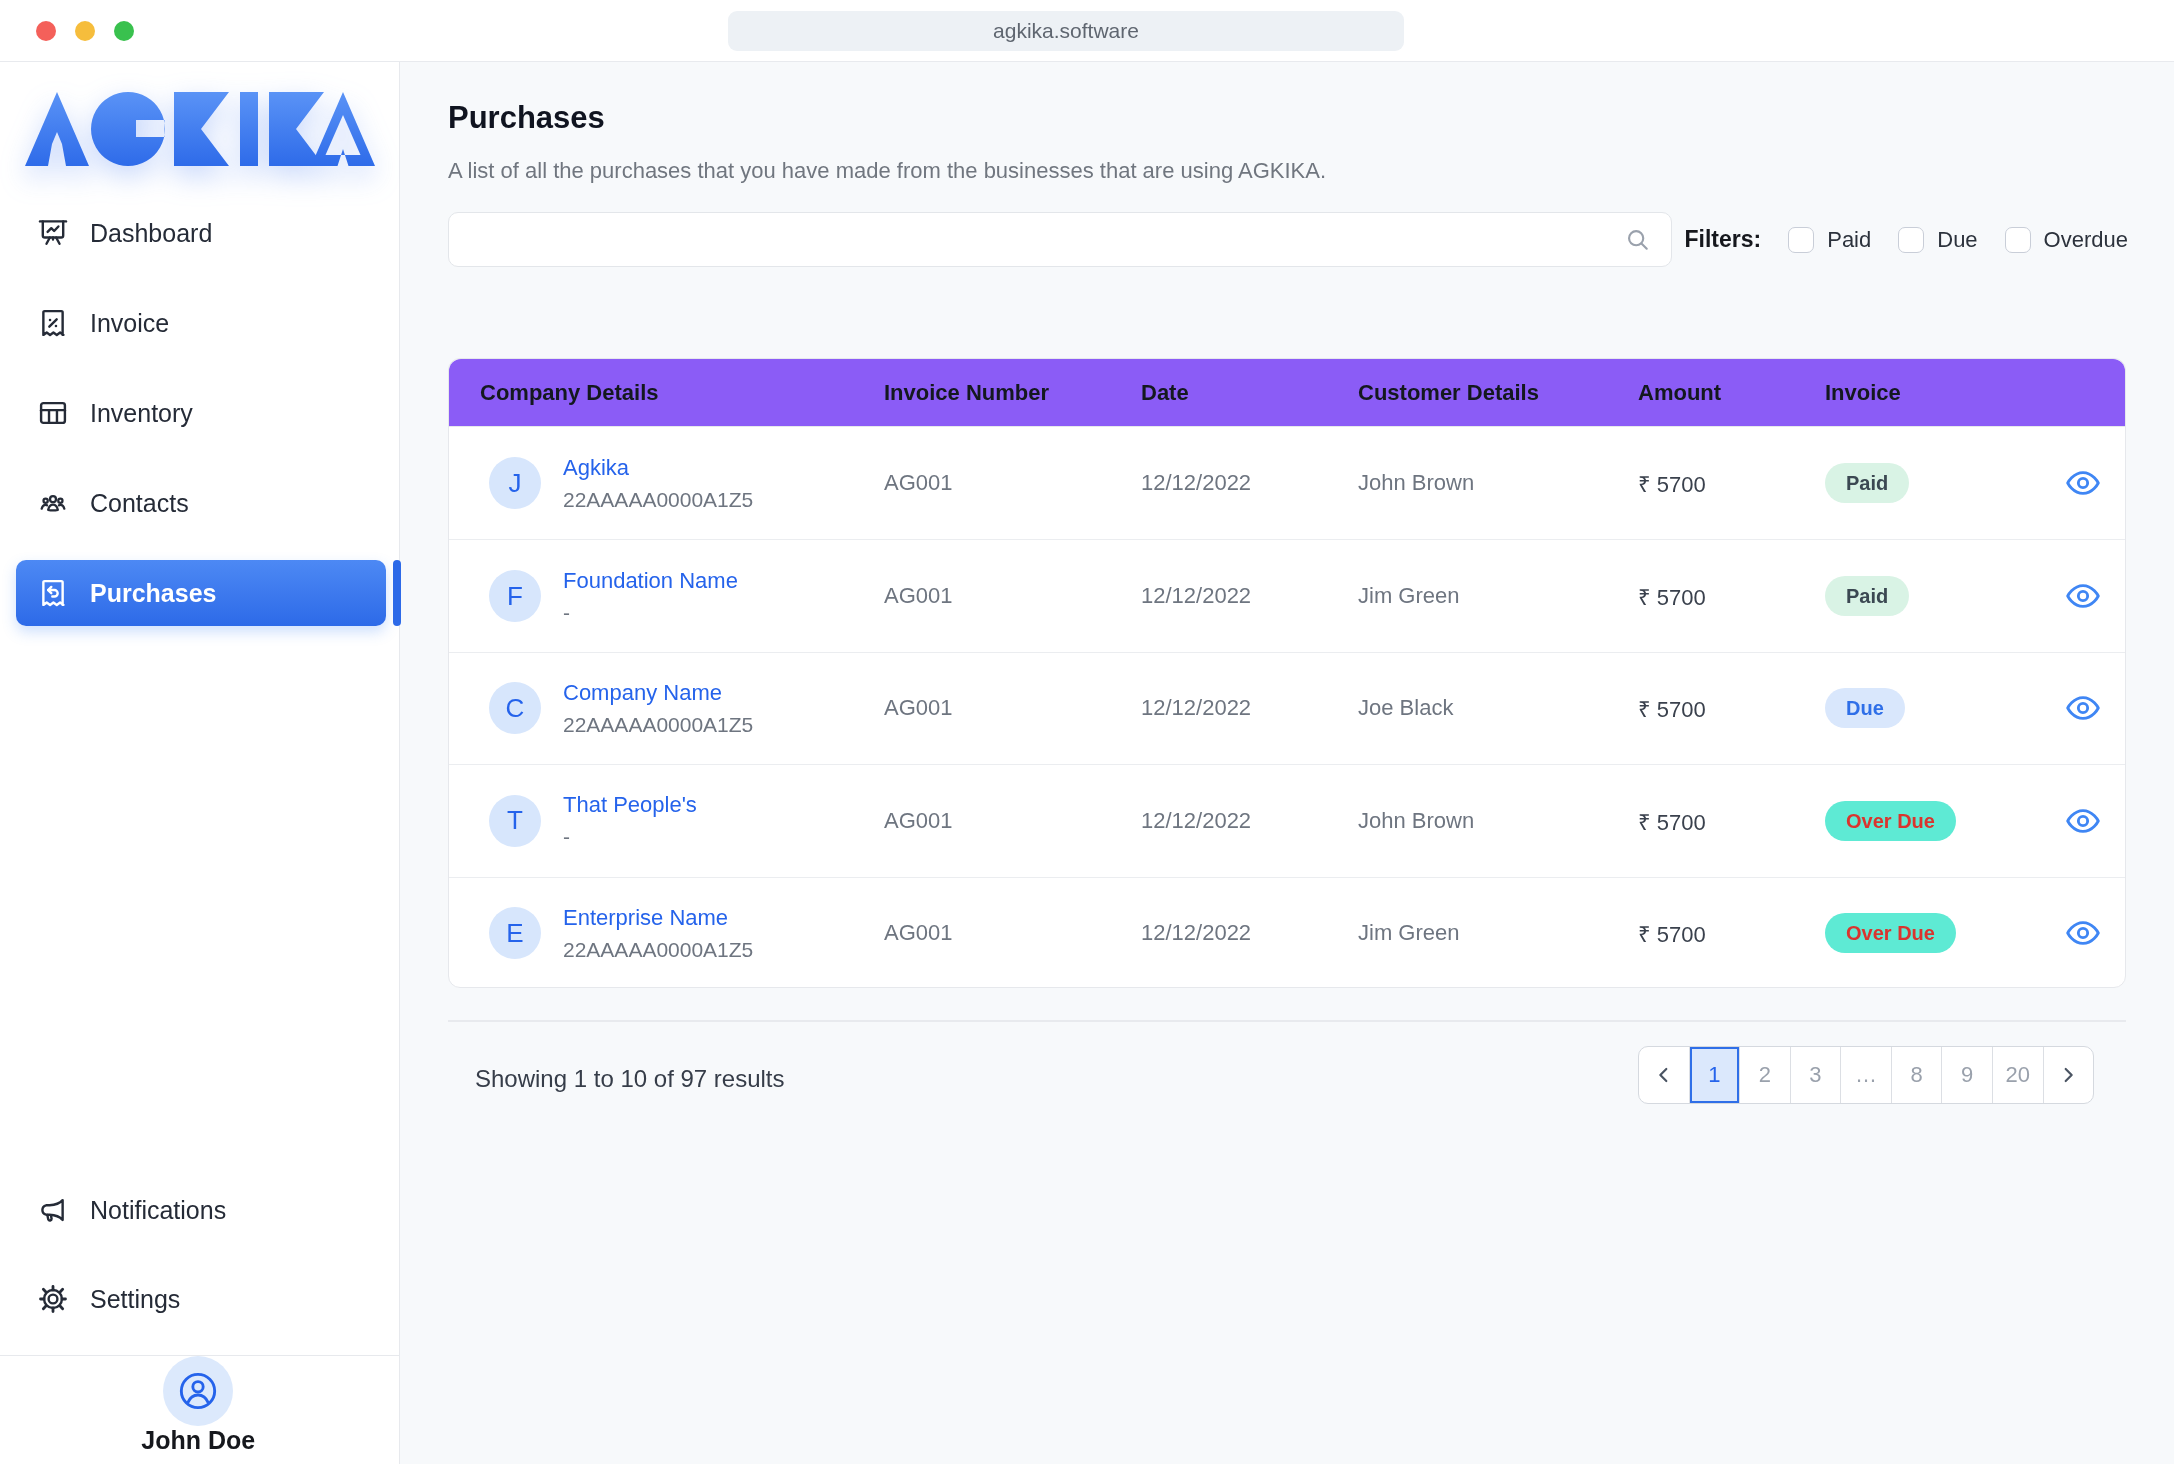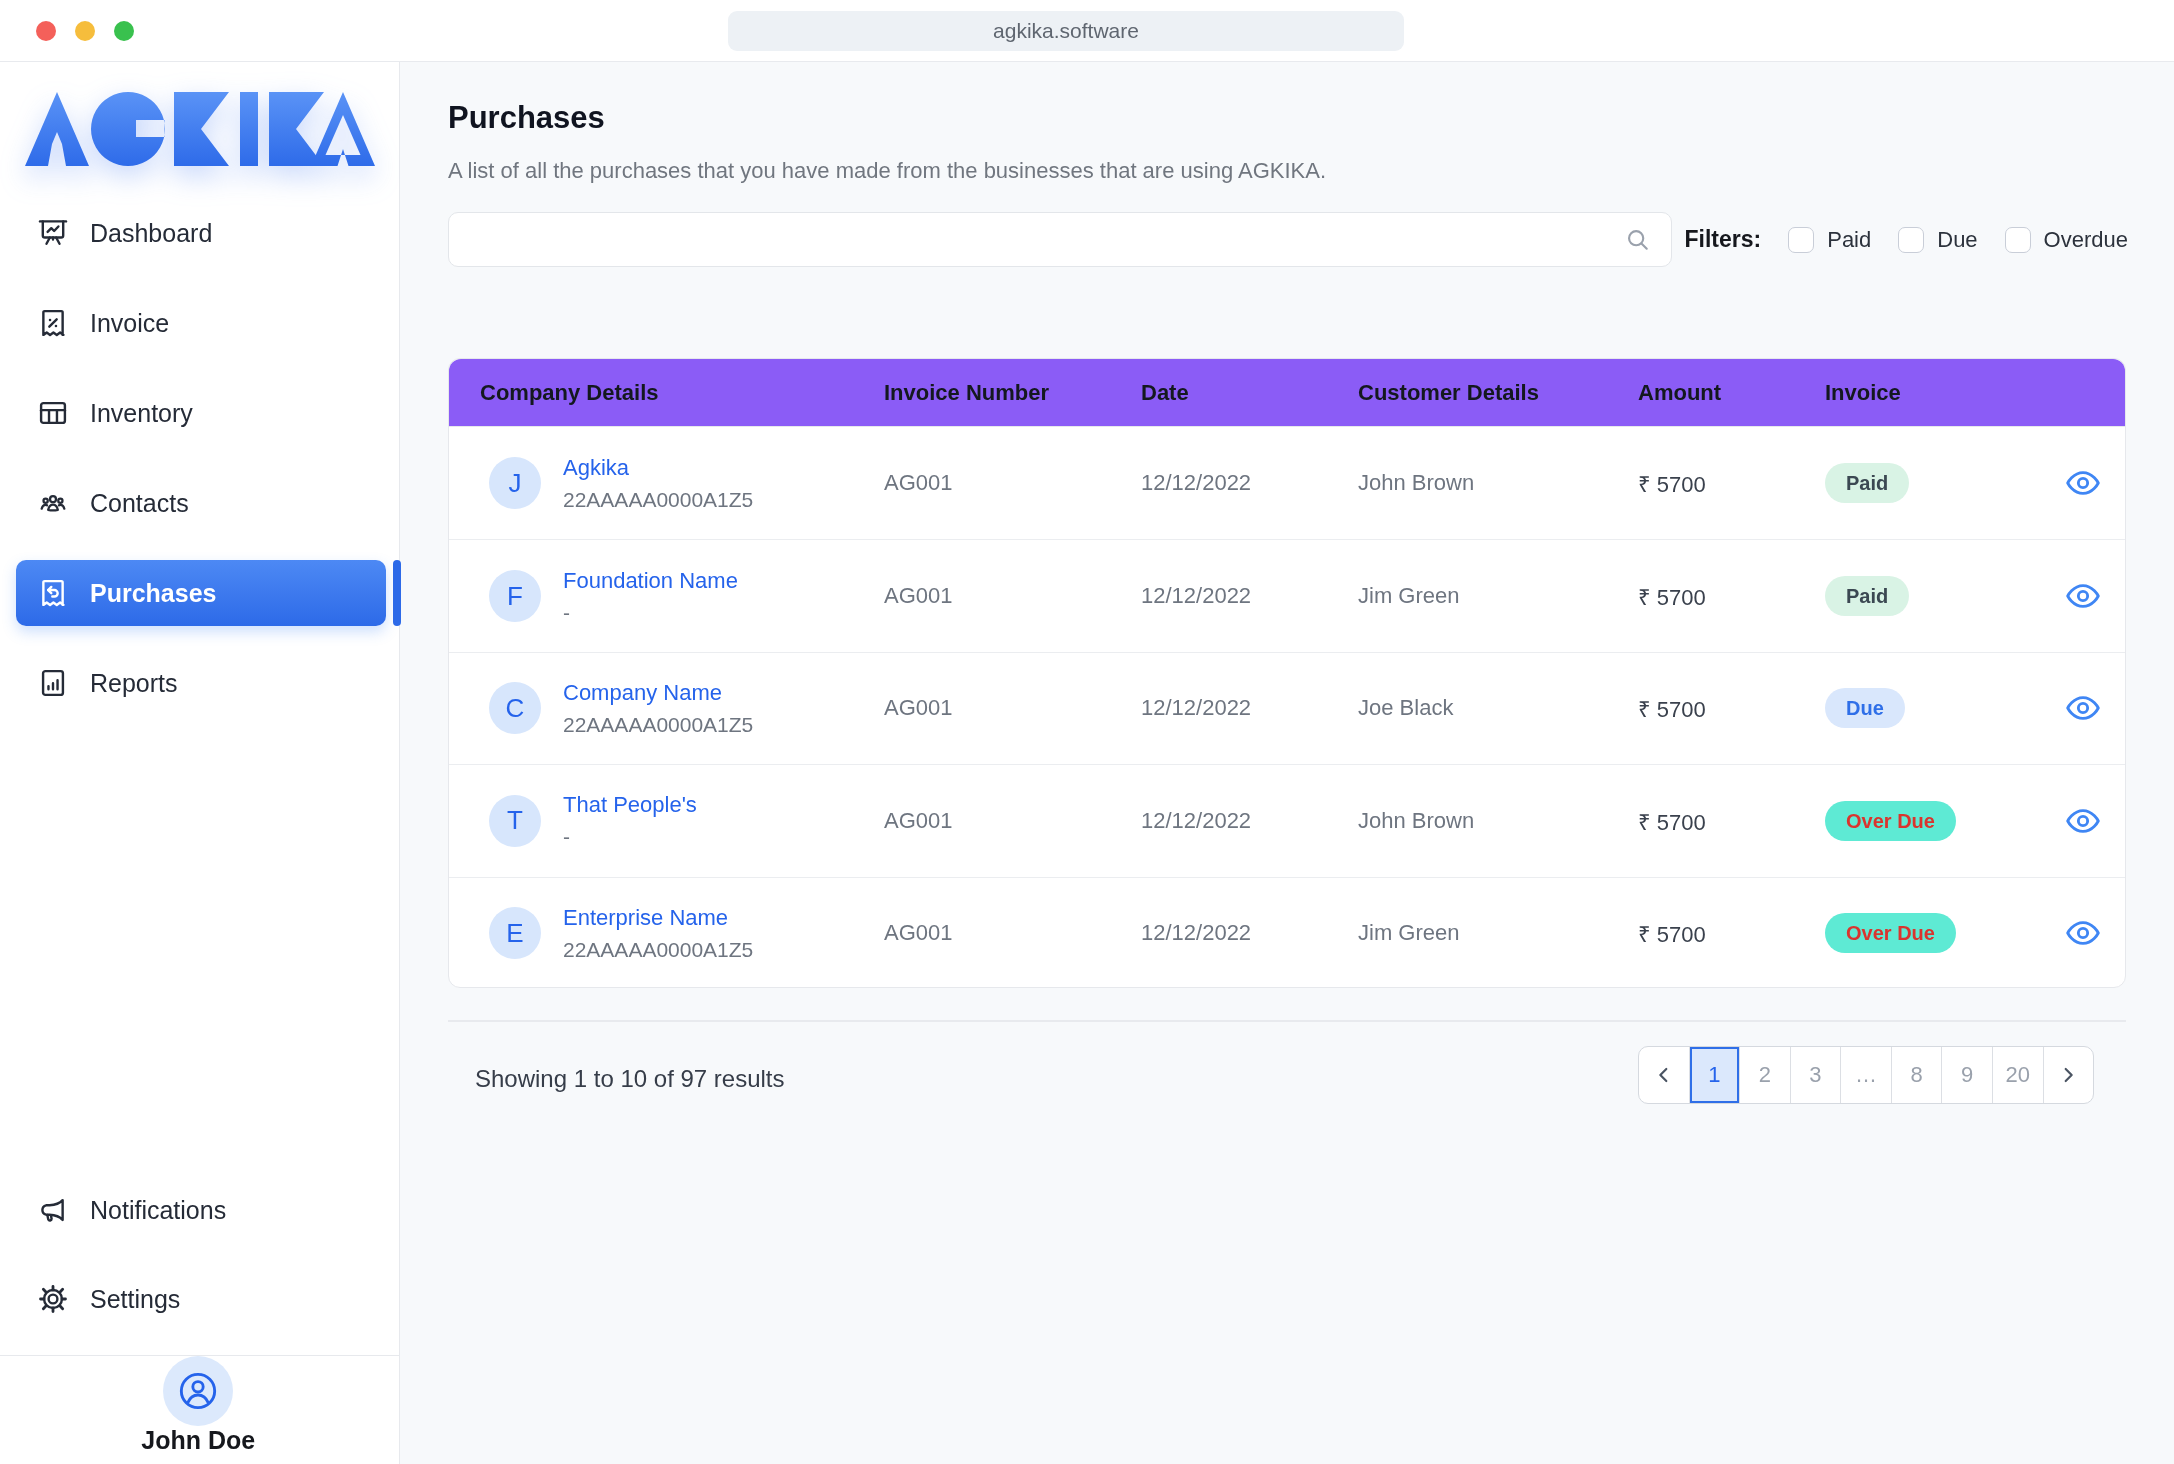--- a/index.html
+++ b/index.html
@@ -246,27 +246,20 @@
 
     <div class="nav-item active">
       <svg class="nicon" viewBox="0 0 24 24" fill="none" stroke="currentColor" stroke-width="1.7" stroke-linecap="round" stroke-linejoin="round">
         <path d="M18.8 20.4V4.5a.9.9 0 00-.9-.9H6.1a.9.9 0 00-.9.9v15.9l2.36-1.7 2.37 1.7 2.36-1.7 2.37 1.7 2.36-1.7 2.37 1.7z"></path>
         <path d="M10.8 7.7L8.6 9.9l2.2 2.2"></path>
         <path d="M8.6 9.9h4.4a2.3 2.3 0 110 4.6h-1.5"></path>
       </svg>
       <span>Purchases</span>
     </div>
 
-    <div class="nav-item">
-      <svg class="nicon" viewBox="0 0 24 24" fill="none" stroke="currentColor" stroke-width="1.7" stroke-linecap="round" stroke-linejoin="round">
-        <rect x="5" y="3.6" width="14" height="16.8" rx="1.6"></rect>
-        <path d="M8.8 16.4v-2.2M12 16.4v-4.2M15.2 16.4v-6.4"></path>
-      </svg>
-      <span>Reports</span>
-    </div>
   </div>
 
   <div class="active-indicator"></div>
 
   <div class="nav-bottom">
     <div class="nav-item">
       <svg class="nicon" viewBox="0 0 24 24" fill="none" stroke="currentColor" stroke-width="1.7" stroke-linecap="round" stroke-linejoin="round">
         <path d="M18.8 5c-1.9 2.1-5.3 3.4-9.2 3.6l-2.5.1a3.4 3.4 0 000 6.6l2.5.1c3.9.2 7.3 1.5 9.2 3.6V5z"></path>
         <path d="M8 15.5l.7 3.2a1.2 1.2 0 002.3-.5l-.5-2.6"></path>
       </svg>

